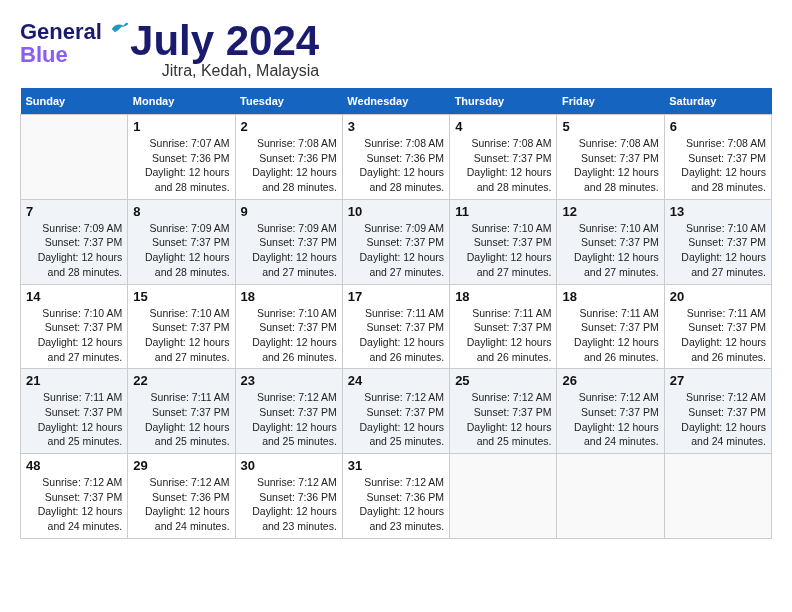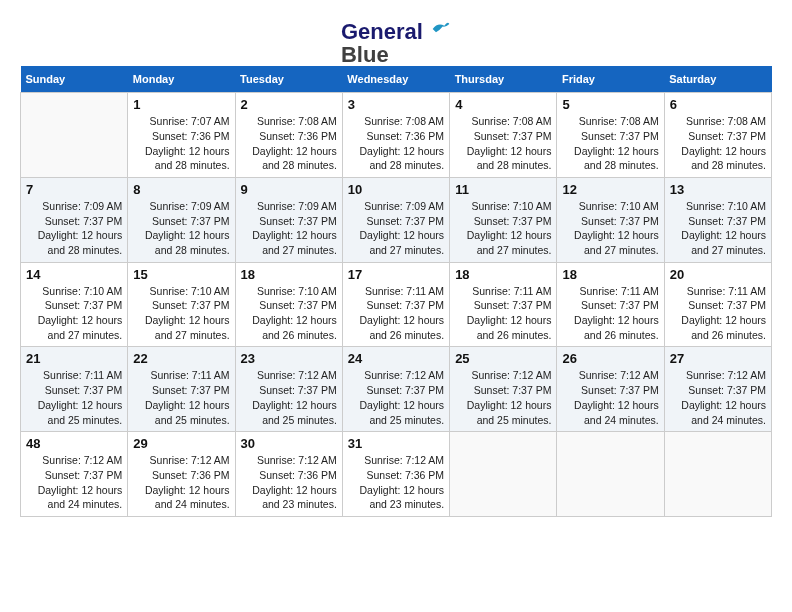--- a/index.html
+++ b/index.html
@@ -5,23 +5,23 @@
     * { box-sizing: border-box; margin: 0; padding: 0; }
     body {
       font-family: Arial, sans-serif;
       background: #fff;
       width: 792px;
       min-height: 612px;
       padding: 20px;
     }
     .header {
       display: flex;
-      justify-content: center;
+      justify-content: flex-start;
       align-items: flex-start;
-      margin-bottom: 0;
+      margin-bottom: 8px;
     }
     .logo {
       display: flex;
       align-items: center;
     }
     .logo-text {
       font-size: 22px;
       font-weight: bold;
       color: #1a1a6e;
       line-height: 1.1;
@@ -97,22 +97,26 @@
 <div class="header">
   <div class="logo">
     <div>
       <div style="display:flex;align-items:center;">
         <span class="logo-text">General
           <svg class="logo-icon" viewBox="0 0 24 24">
             <path d="M2 12 Q8 4 16 8 Q20 2 22 6 Q18 10 14 9 Q10 14 6 16 Z" fill="#2196c4"></path>
           </svg>
         </span>
       </div>
-      <div style="font-size:22px;font-weight:bold;color:#404040;line-height:1;">Blue</div>
+      <div style="font-size:22px;font-weight:bold;color:#8b5cf6;line-height:1;">Blue</div>
     </div>
+  </div>
+  <div class="title-block">
+    <div class="month-title">July 2024</div>
+    <div class="location">Jitra, Kedah, Malaysia</div>
   </div>
 </div>
 
 <table>
   <thead>
     <tr>
     <th>Sunday</th>
         <th>Monday</th>
         <th>Tuesday</th>
         <th>Wednesday</th>

